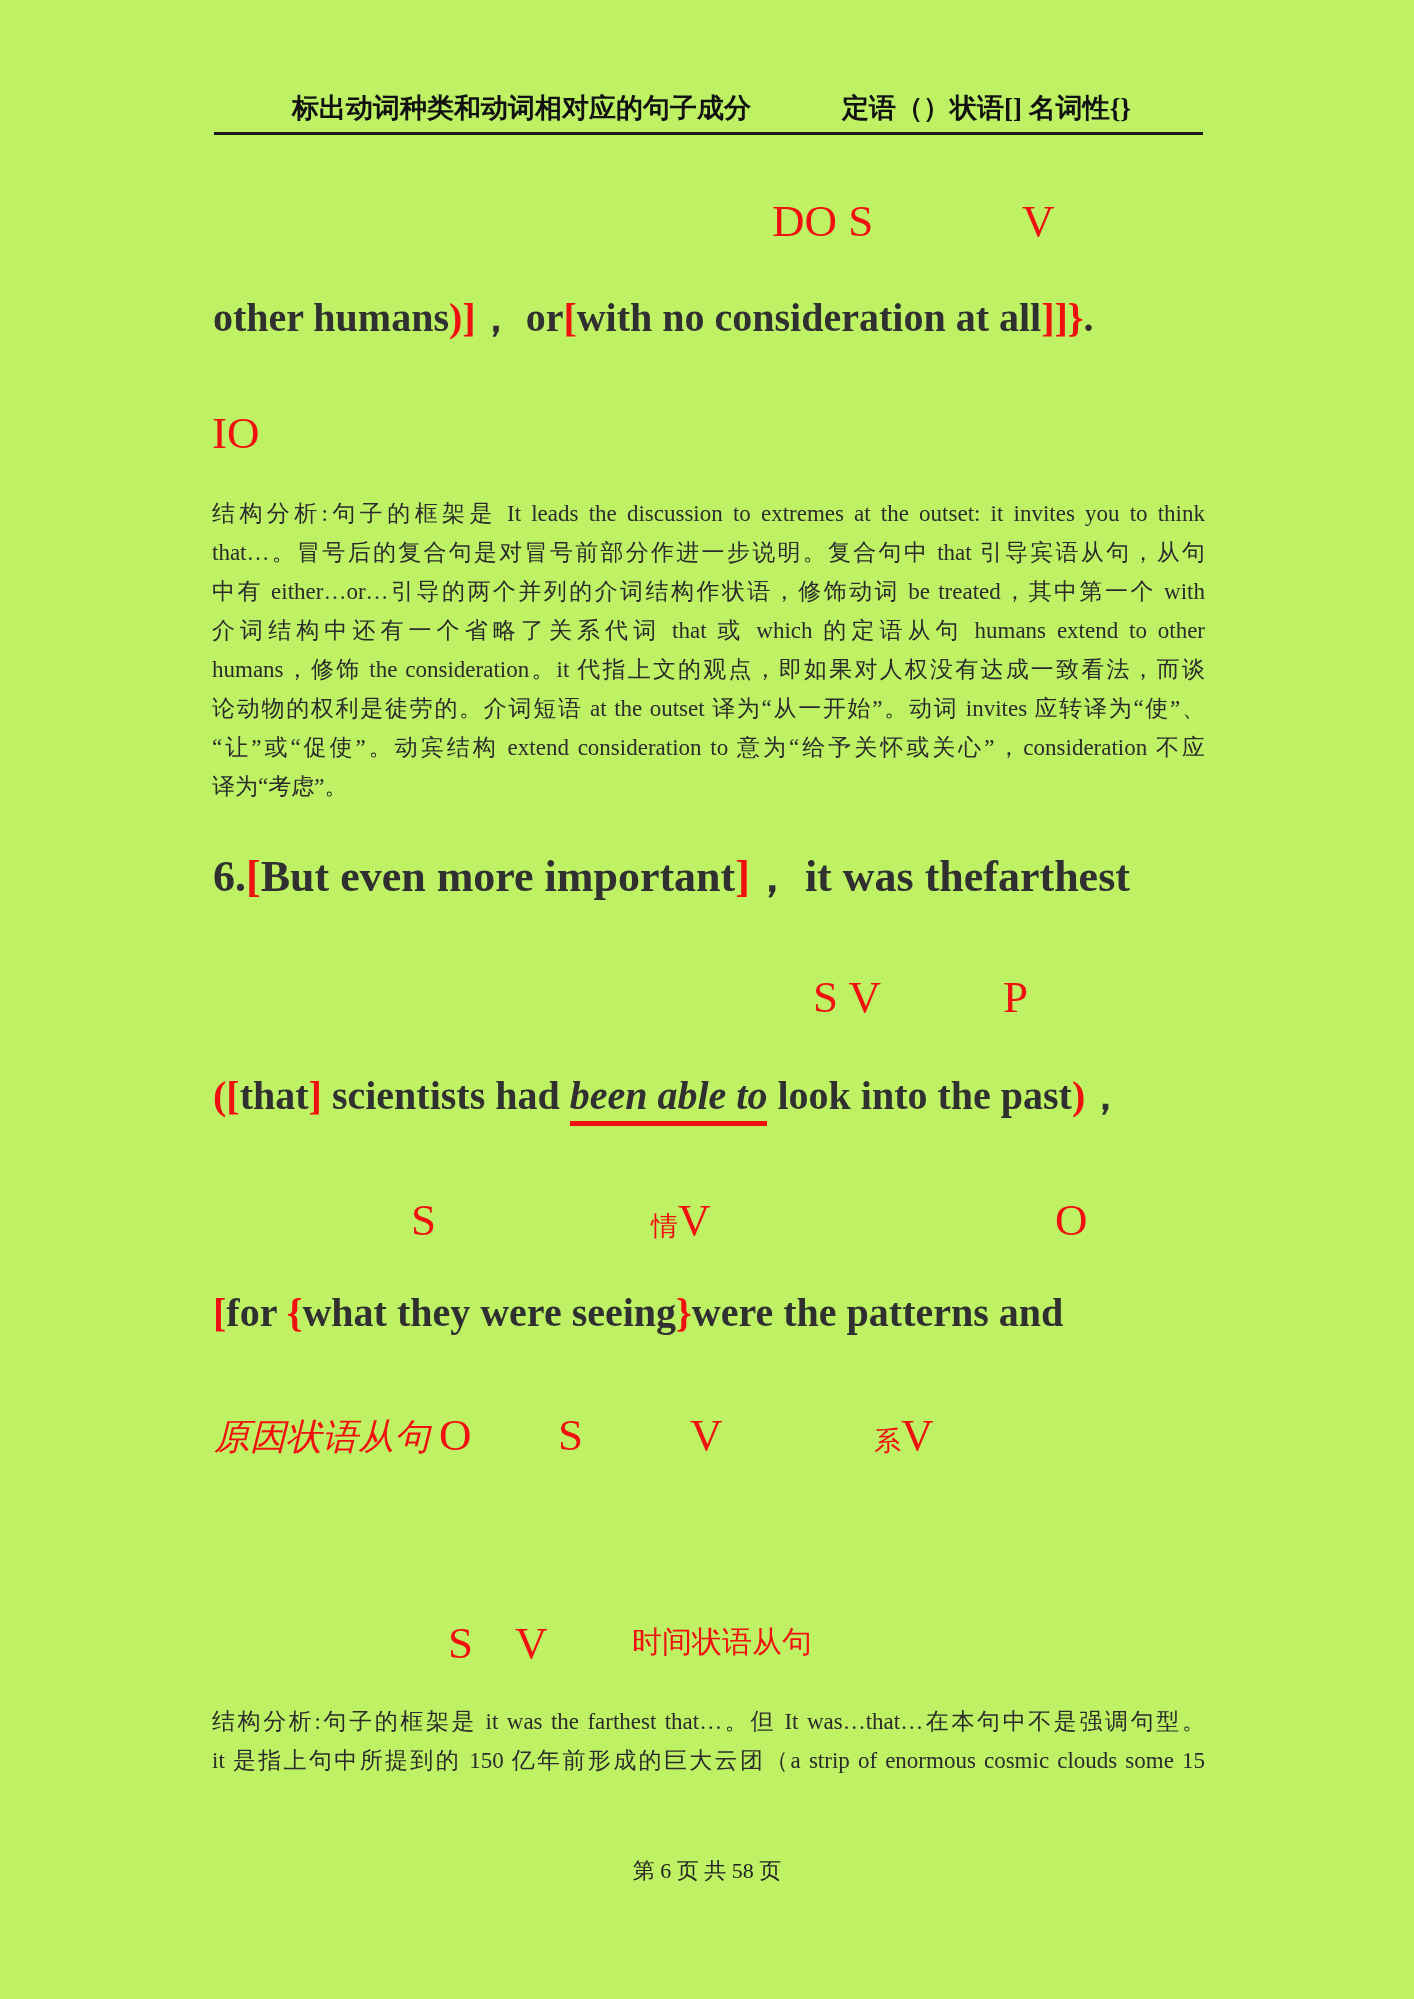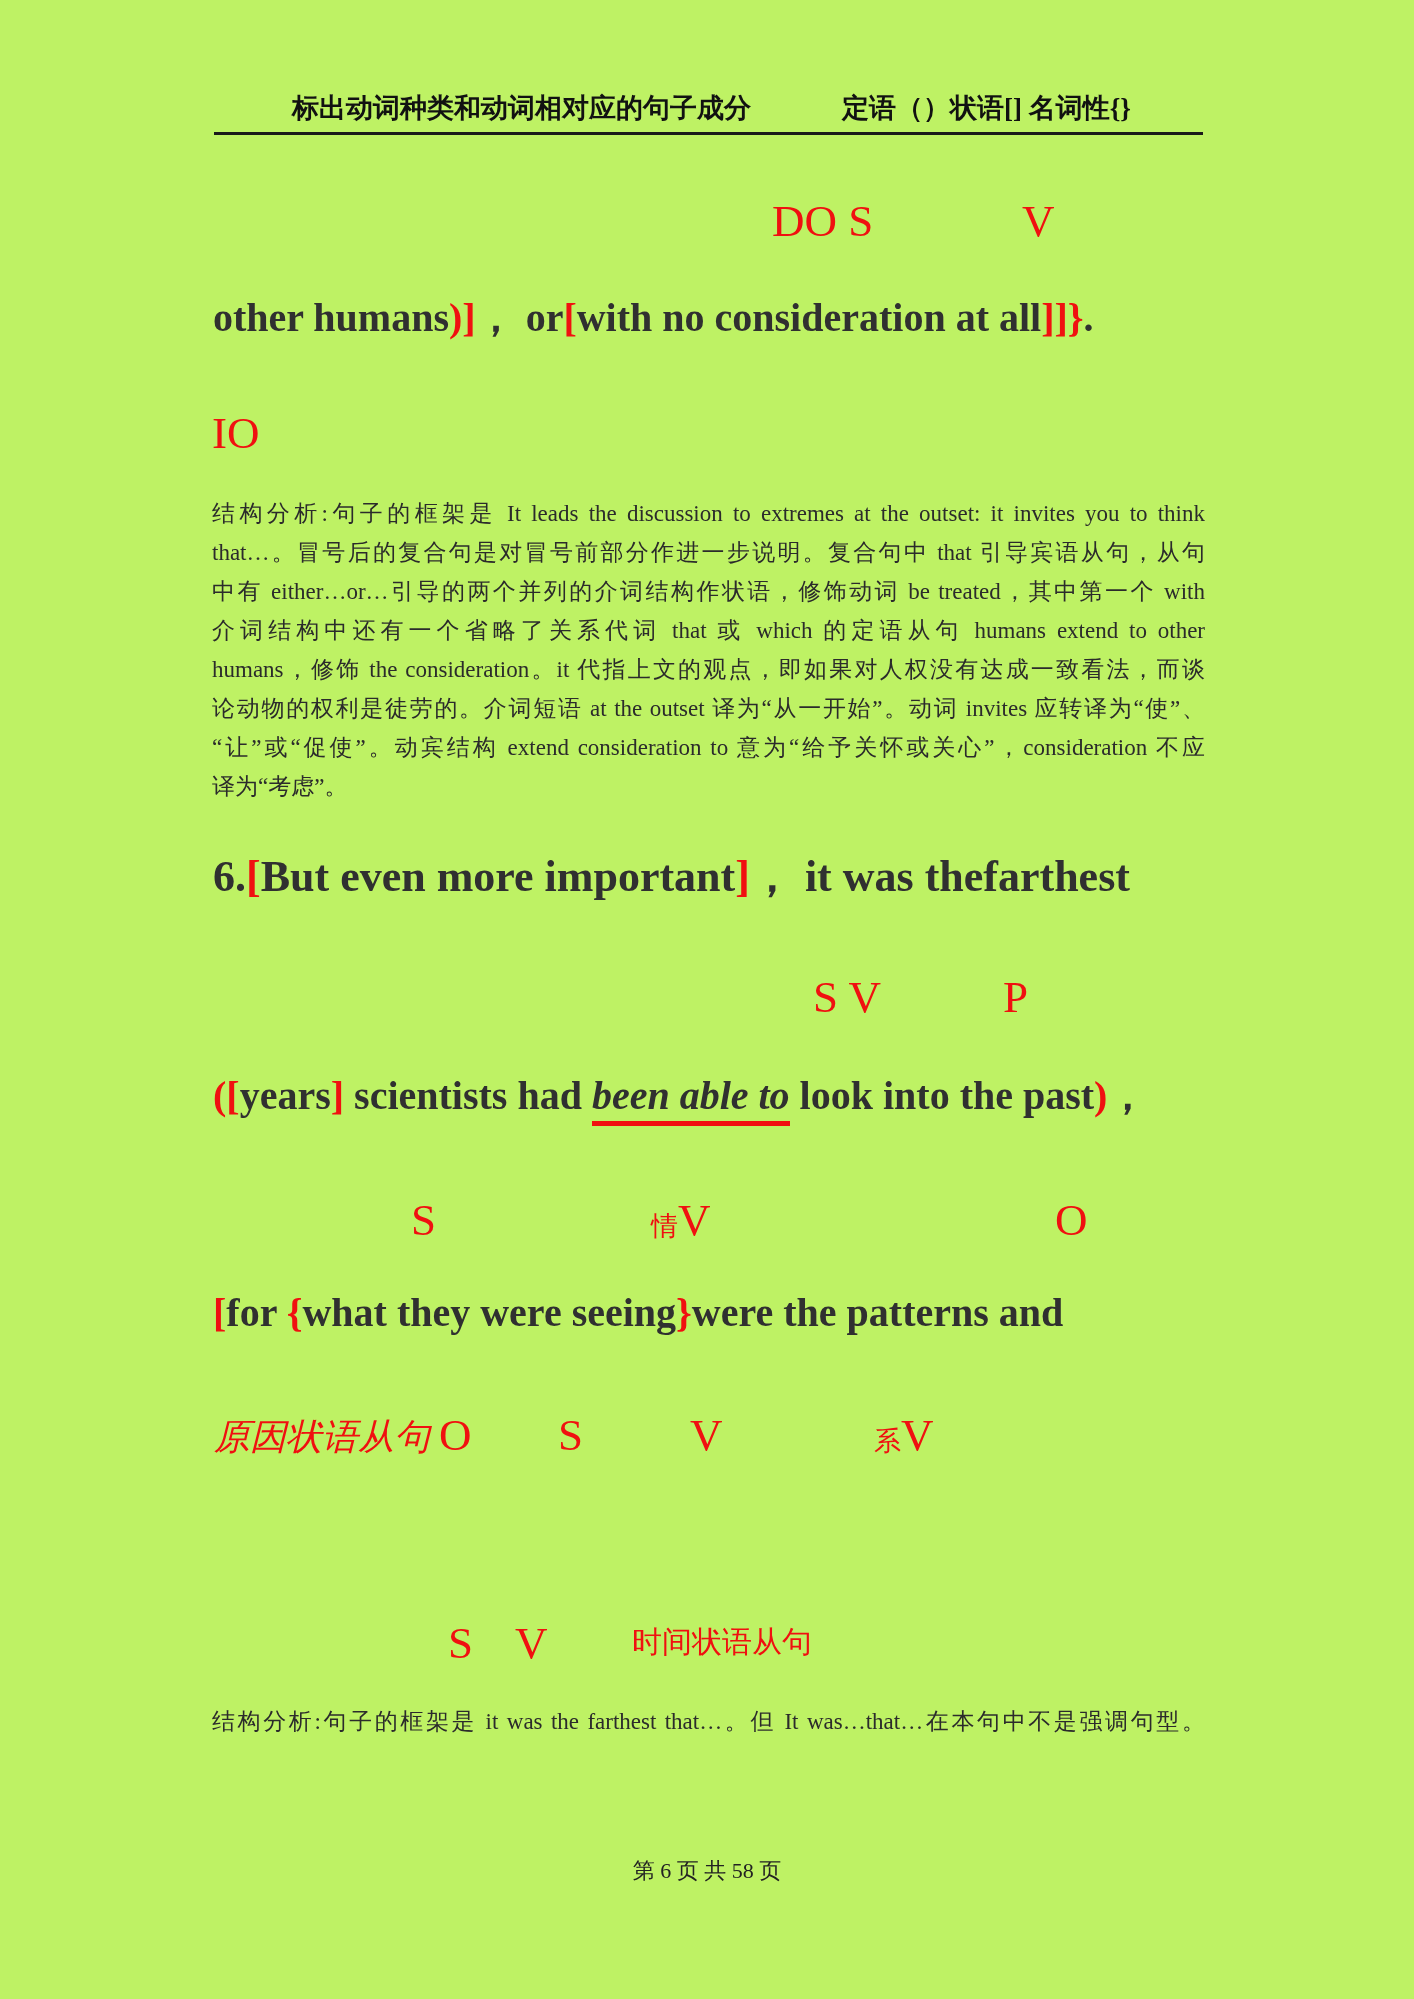--- a/index.html
+++ b/index.html
@@ -60,38 +60,39 @@
       <div class="pline">论动物的权利是徒劳的。介词短语 at the outset 译为“从一开始”。动词 invites 应转译为“使”、</div>
       <div class="pline">“让”或“促使”。动宾结构 extend consideration to 意为“给予关怀或关心”，consideration 不应</div>
       <div class="pline last">译为“考虑”。</div>
     </div>
 
   <div class="bold-line heading" style="top:853px"><span>6.</span><span class="red">[</span><span>But even more important</span><span class="red">]</span><span>， it was thefarthest</span></div>
 
   <span class="mk" style="left:813px;top:964px">S V</span>
   <span class="mk" style="left:1003px;top:964px">P</span>
 
-  <div class="bold-line" style="top:1074px"><span class="red">(</span><span class="red">[</span><span>years</span><span class="red">]</span><span> scientists had </span><span class="uline">been able to</span><span> look into the past</span><span class="red">)</span><span>，</span></div>
+  <div class="bold-line" style="top:1074px"><span class="red">(</span><span class="red">[</span><span>that</span><span class="red">]</span><span> scientists had </span><span class="uline">been able to</span><span> look into the past</span><span class="red">)</span><span>，</span></div>
 
   <span class="mk" style="left:411px;top:1187px">S</span>
   <span class="mk" style="left:651px;top:1187px"><span class="sm">情</span><span>V</span></span>
   <span class="mk" style="left:1055px;top:1187px">O</span>
 
   <div class="bold-line" style="top:1291px"><span class="red">[</span><span>for </span><span class="red">{</span><span>what they were seeing</span><span class="red">}</span><span>were the patterns and</span></div>
 
   <span class="mk cn-label" style="left:214px;top:1408px">原因状语从句</span>
   <span class="mk" style="left:439px;top:1402px">O</span>
   <span class="mk" style="left:558px;top:1402px">S</span>
   <span class="mk" style="left:690px;top:1402px">V</span>
   <span class="mk" style="left:874px;top:1402px"><span class="sm">系</span><span>V</span></span>
 
 
   <span class="mk" style="left:448px;top:1610px">S</span>
   <span class="mk" style="left:515px;top:1610px">V</span>
   <span class="mk" style="left:632px;top:1616px;font-size:30px">时间状语从句</span>
 
   <div class="para" style="top:1702px">
       <div class="pline">结构分析:句子的框架是 it was the farthest that…。但 It was…that…在本句中不是强调句型。</div>
+      <div class="pline">it 是指上句中所提到的 150 亿年前形成的巨大云团（a strip of enormous cosmic clouds some 15</div>
     </div>
 
   <div class="footer">第 6 页 共 58 页</div>
 
 </div>
 
 </body></html>

